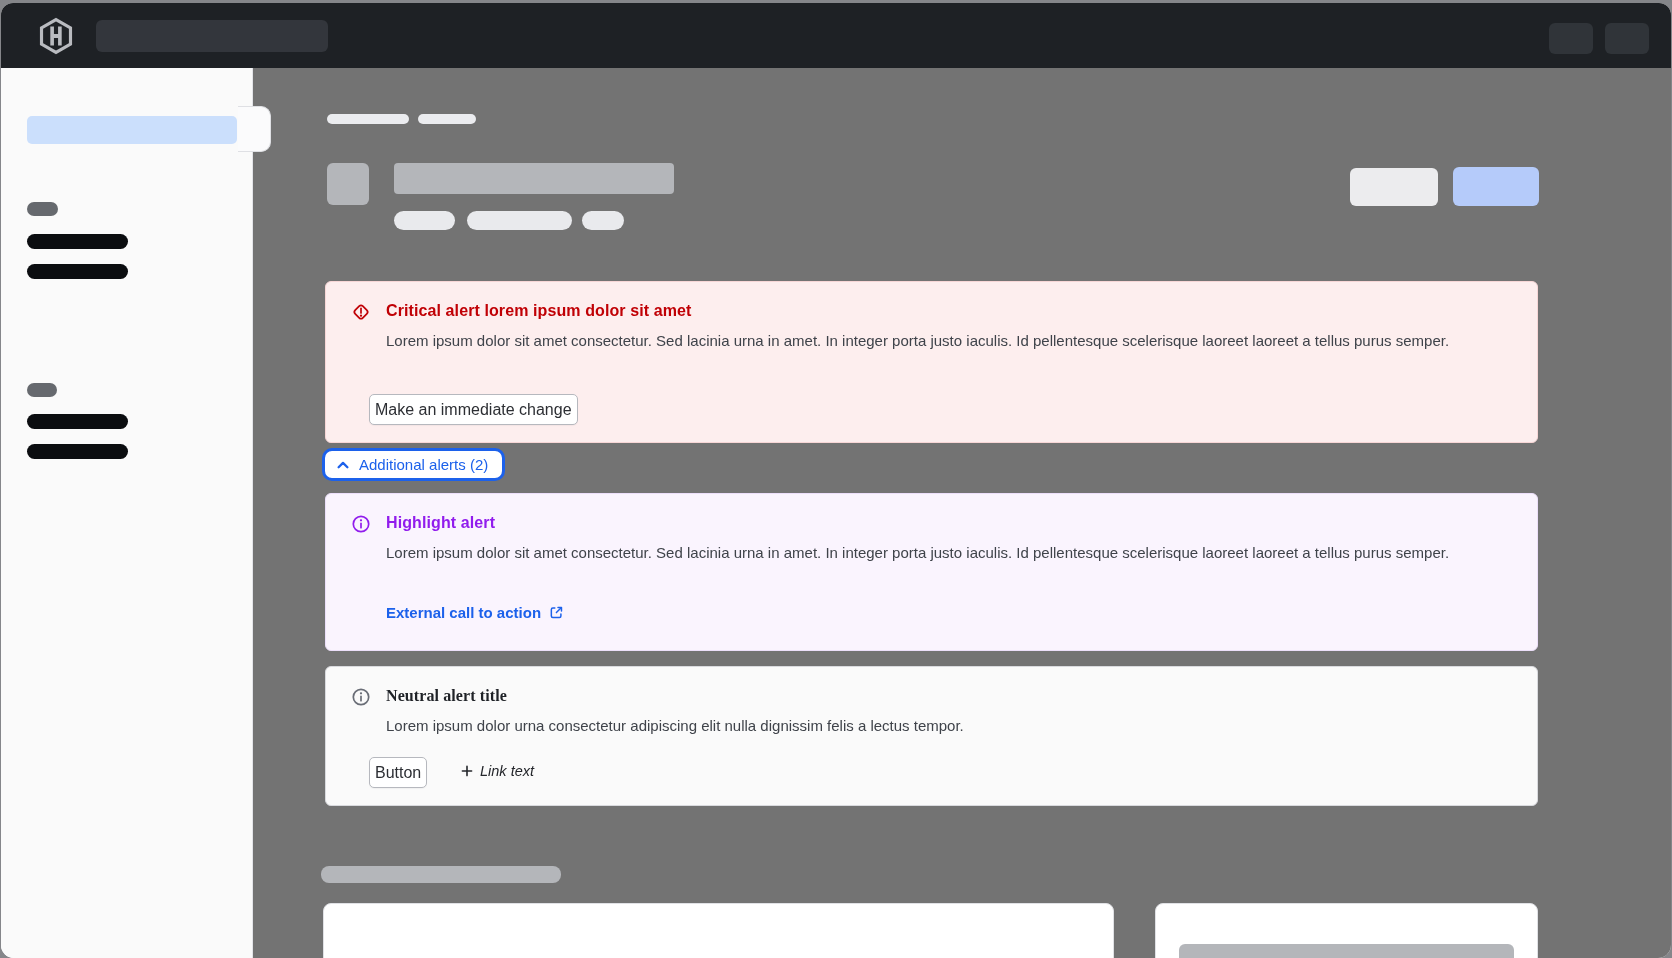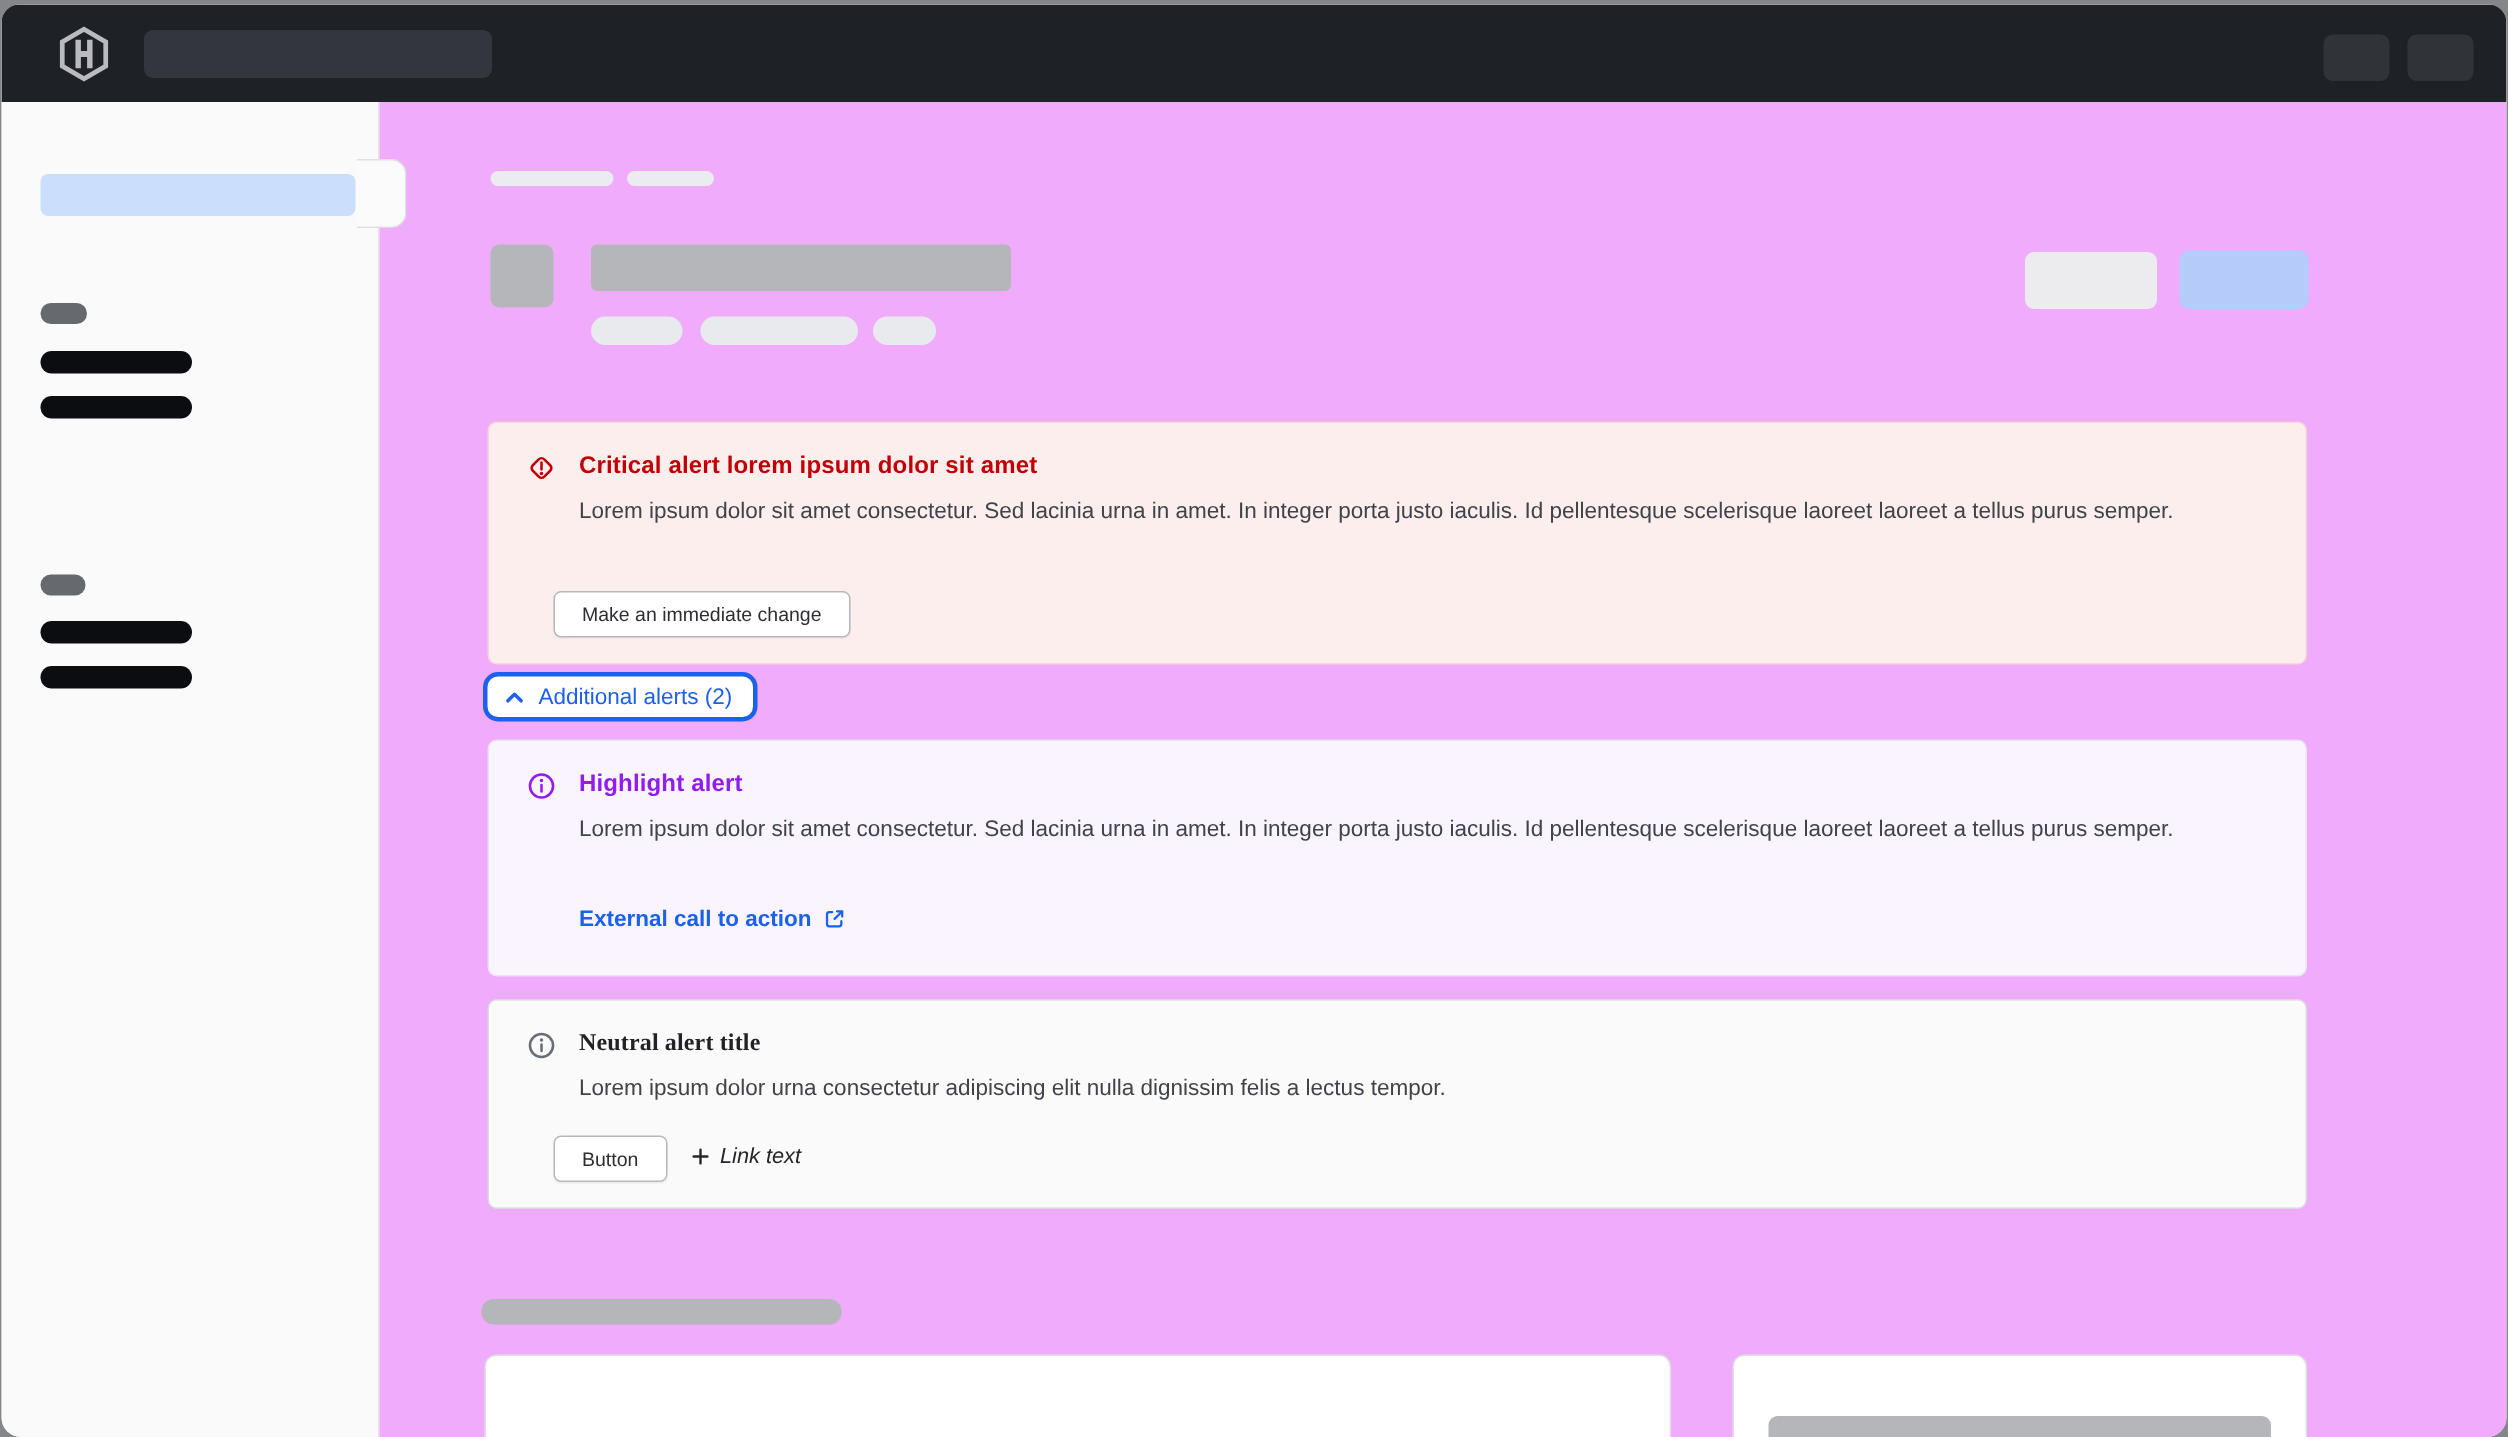--- a/index.html
+++ b/index.html
@@ -24,21 +24,21 @@
   .sb-active { position:absolute; left:26px; top:48px; width:210px; height:28px;
                background:#cbdffc; border-radius:5px; }
   .sb-notch { position:absolute; left:237px; top:103px; width:33px; height:46px;
               background:#fbfbfc; border:1.5px solid #dfe0e4; border-left:none;
               border-radius:0 10px 10px 0; z-index:3; }
   .pill { position:absolute; border-radius:8px; }
   .pill.gray  { width:31px;  height:14px; background:#66696e; }
   .pill.black { width:101px; height:15px; background:#0b0d10; }
 
   
-  .main { position:absolute; left:252px; top:65px; right:0; bottom:0; background:#f0abfc; overflow:hidden; }
+  .main { position:absolute; left:252px; top:65px; right:0; bottom:0; background:#737373; overflow:hidden; }
   .sk { position:absolute; }
   .sk.crumb  { height:10px; background:#ebecef; border-radius:5px; top:46px; }
   .sk.square { left:74px; top:95px; width:42px; height:42px; background:#b4b6ba; border-radius:6px; }
   .sk.titlebar { left:141px; top:95px; width:280px; height:31px; background:#b4b6ba; border-radius:4px; }
   .sk.tag { top:143px; height:19px; background:#e9eaed; border-radius:10px; }
   .sk.btn-gray { left:1097px; top:100px; width:88px; height:38px; background:#ececee; border-radius:6px; }
   .sk.btn-blue { left:1200px; top:99px;  width:86px; height:39px; background:#b5cbfa; border-radius:6px; }
   .sk.section-title { left:68px; top:798px; width:240px; height:17px; background:#b4b6ba; border-radius:8px; }
 
   
@@ -50,22 +50,22 @@
   .alert-icon { position:absolute; left:25px; top:20px; width:20px; height:20px; }
   .alert-title { position:absolute; left:60px; top:20px; font-size:16px; font-weight:bold; letter-spacing:.1px; }
   .t-critical { color:#c00005; }
   .t-highlight { color:#911ced; }
   .t-neutral { color:#1f2227;font-family:Liberation Serif, serif; }
   .alert-body { position:absolute; left:60px; top:47px; width:1130px; font-size:15px;
                 line-height:23px; color:#3f434a; }
   .i-critical { color:#c00005; } .i-highlight { color:#911ced; } .i-neutral { color:#696d76; }
 
   .btn-secondary { position:absolute; display:inline-flex; align-items:center; height:31px;
-                   padding:0 18px; background:#fff; border:1px solid #b6b8be; border-radius:5px;
-                   font-size:13px; color:#2c2e33; cursor:pointer; font-family:inherit;
+                   padding:0 5px; background:#fff; border:1px solid #b6b8be; border-radius:5px;
+                   font-size:16px; color:#2c2e33; cursor:pointer; font-family:inherit;
                    box-shadow:0 1px 1px rgba(0,0,0,.04); }
   .alert-critical .btn-secondary { left:43px; top:112px; }
   .alert-neutral  .btn-secondary { left:43px; top:90px; }
 
   .ext-link { position:absolute; left:60px; top:110px; display:inline-flex; align-items:center;
               gap:8px; font-size:15px; font-weight:bold; color:#1c61eb; cursor:pointer;text-align:center; }
   .add-link { position:absolute; left:135px; top:96px; display:inline-flex; align-items:center;
               gap:7px; font-size:14.5px; color:#24262b; cursor:pointer;font-style:italic; }
 
   

